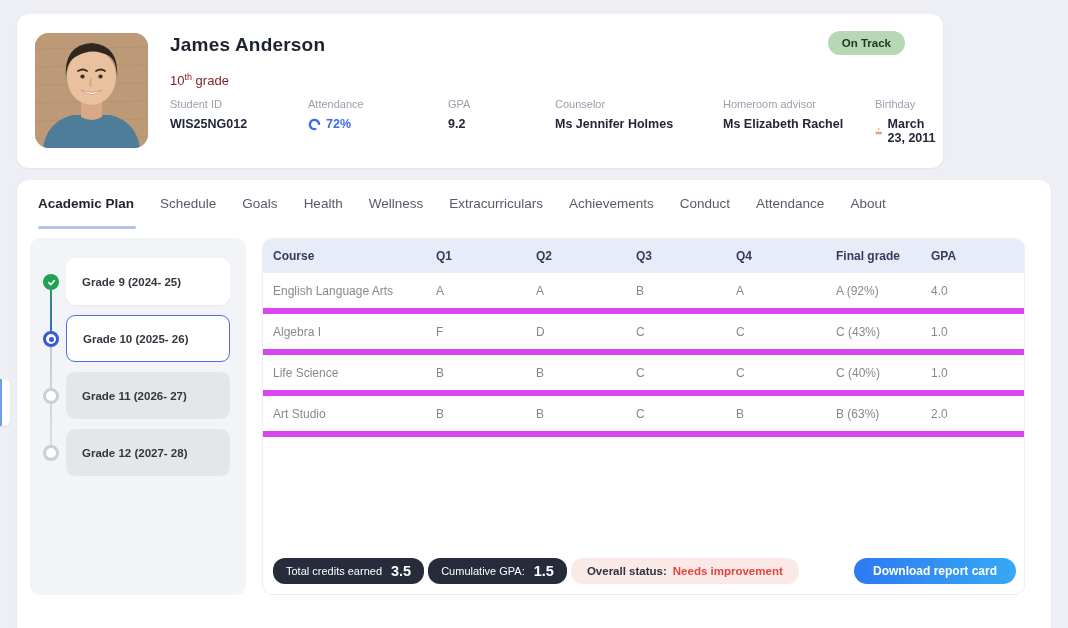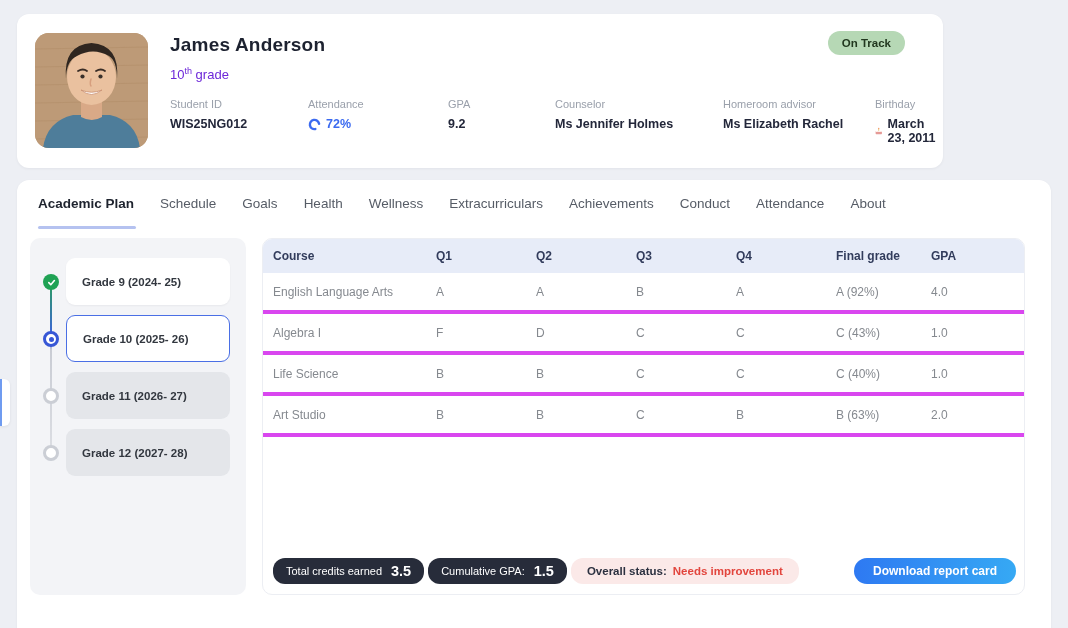--- a/index.html
+++ b/index.html
@@ -21,22 +21,22 @@
   .profile-card { left:17px; top:14px; width:926px; height:154px; }
   .avatar {
     position:absolute; left:18px; top:19px; width:113px; height:115px;
     border-radius:14px; overflow:hidden; background:#bd9a77;
   }
   .student-name {
     position:absolute; left:153px; top:20px;
     font-size:19px; font-weight:bold; color:#1d2230; letter-spacing:.2px;
   }
   .grade-line {
-    position:absolute; left:153px; top:52px;
-    font-size:13px; color:#6d28d9;
+    position:absolute; left:153px; top:58px;
+    font-size:13px; color:#7f1d1d;
   }
   .grade-line sup { font-size:9px; }
   .status-badge {
     position:absolute; right:38px; top:17px;
     background:#b6d8b5; color:#22381f;
     font-size:11.5px; font-weight:bold;
     padding:6px 14px; border-radius:14px;
   }
   .field { position:absolute; top:84px; }
   .f0 { left:153px; } .f1 { left:291px; } .f2 { left:431px; }
@@ -93,21 +93,21 @@
     grid-template-columns:163px 100px 100px 100px 100px 95px auto;
     align-items:center; padding-left:10px;
   }
   .thead {
     height:34px; background:#e7ecf8;
     border-radius:9px 9px 0 0;
     font-size:12px; font-weight:bold; color:#323c5c;
   }
   .tbody-row {
     height:41px; font-size:12px; color:#85898f;
-    border-bottom:4px solid #d946ef;
+    border-bottom:6px solid #d946ef;
   }
   
   .summary {
     position:absolute; left:10px; right:8px; bottom:10px;
     display:flex; align-items:center; gap:4px;
   }
   .pill-dark {
     background:#272c3a; color:#fff; height:26px; border-radius:12px;
     display:flex; align-items:center; gap:9px; padding:0 13px;
     font-size:11px;

